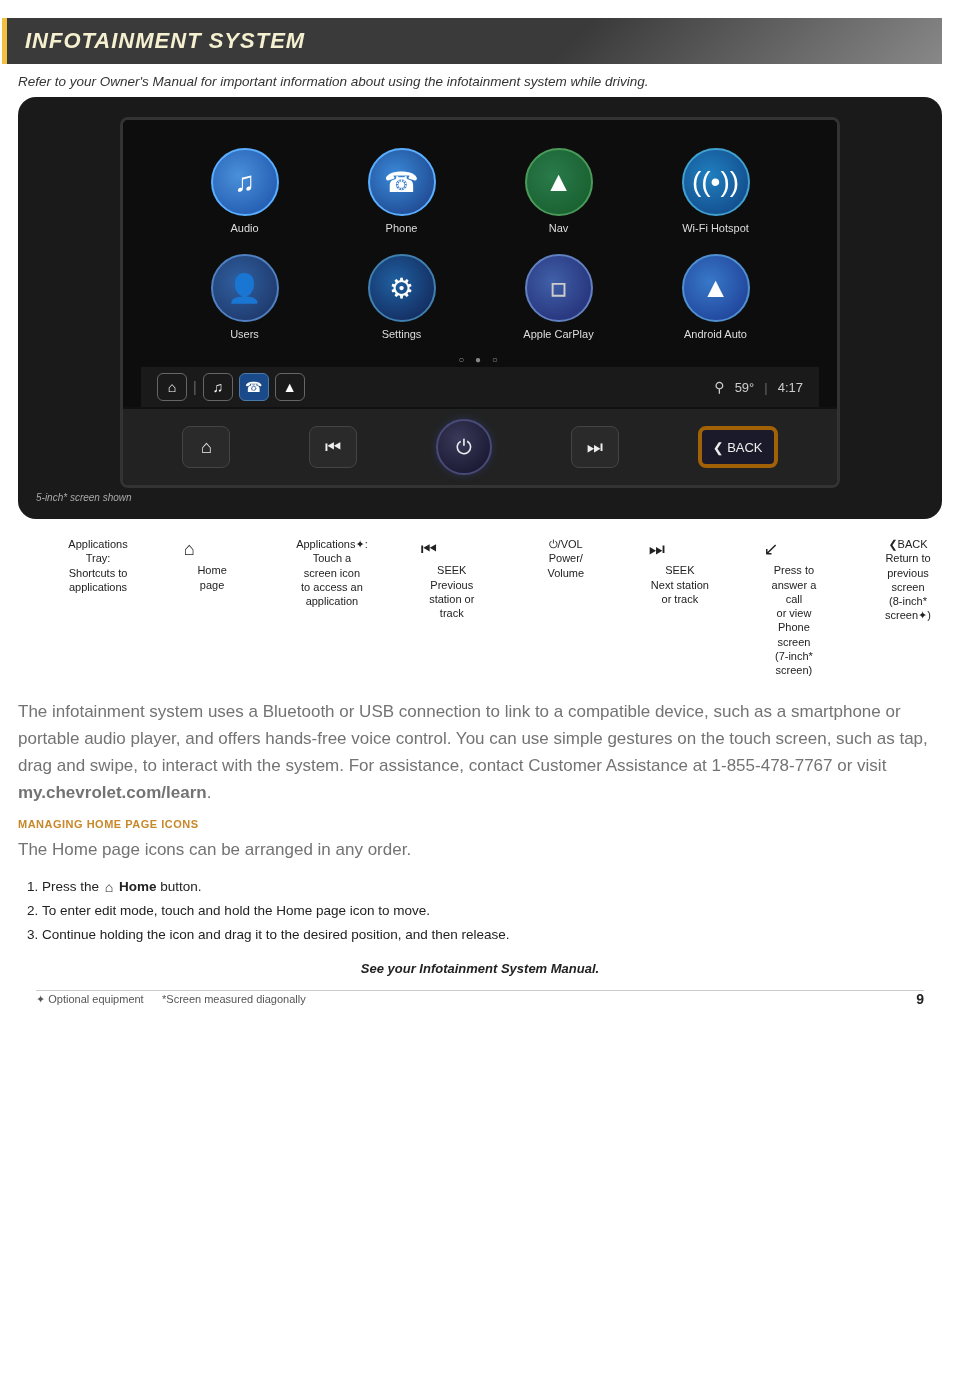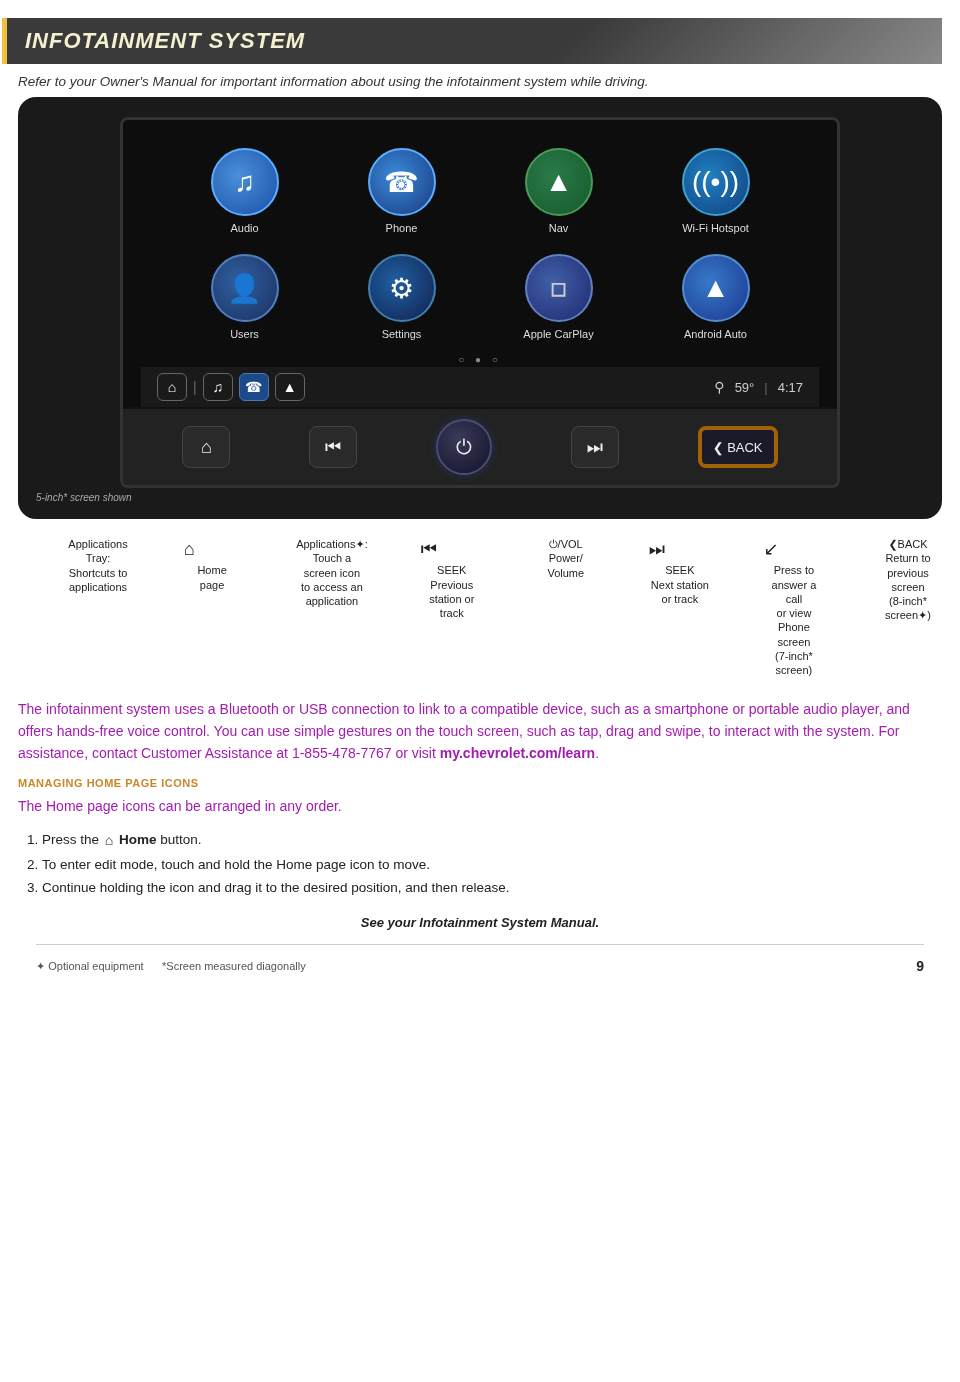--- a/index.html
+++ b/index.html
@@ -234,23 +234,23 @@
       font-size: 18px;
       margin-bottom: 2px;
     }
 
     
     .body-section {
       margin: 20px 18px 0 18px;
     }
 
     .body-paragraph {
-      font-size: 14px;
+      font-size: 17px;
       line-height: 1.6;
-      color: #a21caf;
+      color: #737373;
       margin-bottom: 12px;
     }
 
     .body-paragraph strong {
       font-weight: bold;
     }
 
     .section-heading {
       color: #c8882a;
       font-weight: bold;
@@ -285,21 +285,21 @@
       font-style: italic;
       font-size: 13px;
       font-weight: bold;
     }
 
     .footer-bar {
       display: flex;
       justify-content: space-between;
       align-items: center;
       margin: 14px 18px 0 18px;
-      padding-top: 13px;
+      padding-top: 0;
       border-top: 1px solid #ccc;
       font-size: 11px;
       color: #555;
     }
 
     .footer-bar .page-num {
       font-size: 14px;
       font-weight: bold;
       color: #222;
     }

